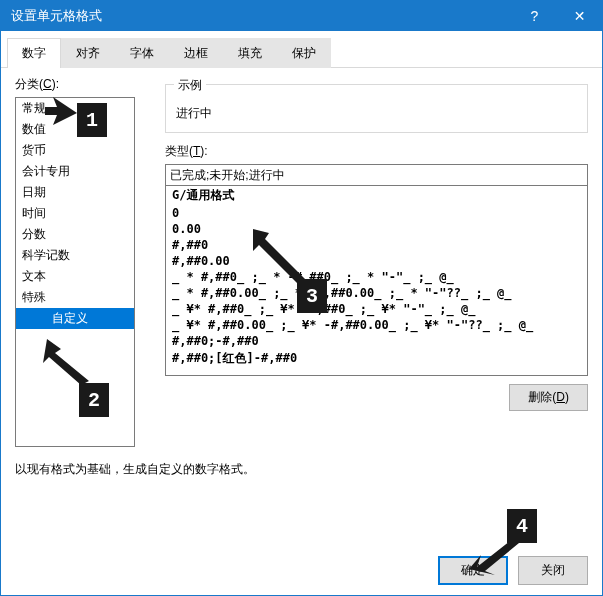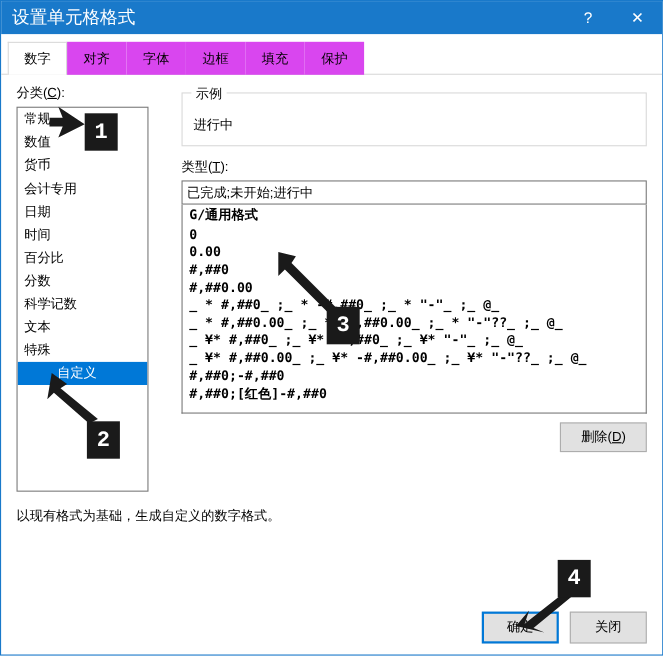--- a/index.html
+++ b/index.html
@@ -14,40 +14,40 @@
     border: 1px solid #1979ca;
   }
   .titlebar {
     background: #1979ca;
     color: #fff;
     height: 30px;
     display: flex;
     align-items: center;
     padding-left: 10px;
   }
-  .titlebar .title { flex: 1; font-size: 16px; }
+  .titlebar .title { flex: 1; font-size: 13px; }
   .titlebar .tb-btn {
     width: 45px; height: 30px;
     display: flex; align-items: center; justify-content: center;
     color: #fff; font-size: 14px;
   }
   .tabs {
     display: flex;
     border-bottom: 1px solid #d9d9d9;
     padding: 6px 6px 0 6px;
     gap: 0;
   }
   .tab {
     padding: 6px 14px;
     border: 1px solid transparent;
     border-bottom: none;
     cursor: pointer;
     position: relative;
     top: 1px;
-    background: #d946ef;
+    background: #e5e5e5;
   }
   .tab.active {
     border-color: #d9d9d9;
     background: #fff;
   }
   .content {
     display: flex;
     padding: 8px 14px 0 14px;
     gap: 30px;
   }
@@ -177,21 +177,20 @@
   <div class="content">
     <div class="left-col">
       <div class="label">分类(<span class="underline">C</span>):</div>
       <div class="category-list" id="catlist">
           <div class="item">常规</div>
           <div class="item">数值</div>
           <div class="item">货币</div>
           <div class="item">会计专用</div>
           <div class="item">日期</div>
           <div class="item">时间</div>
-          <div class="item">百分比</div>
           <div class="item">分数</div>
           <div class="item">科学记数</div>
           <div class="item">文本</div>
           <div class="item">特殊</div>
           <div class="item selected">自定义</div>
         </div>
     </div>
 
     <div class="right-col">
       <div class="sample-box">

